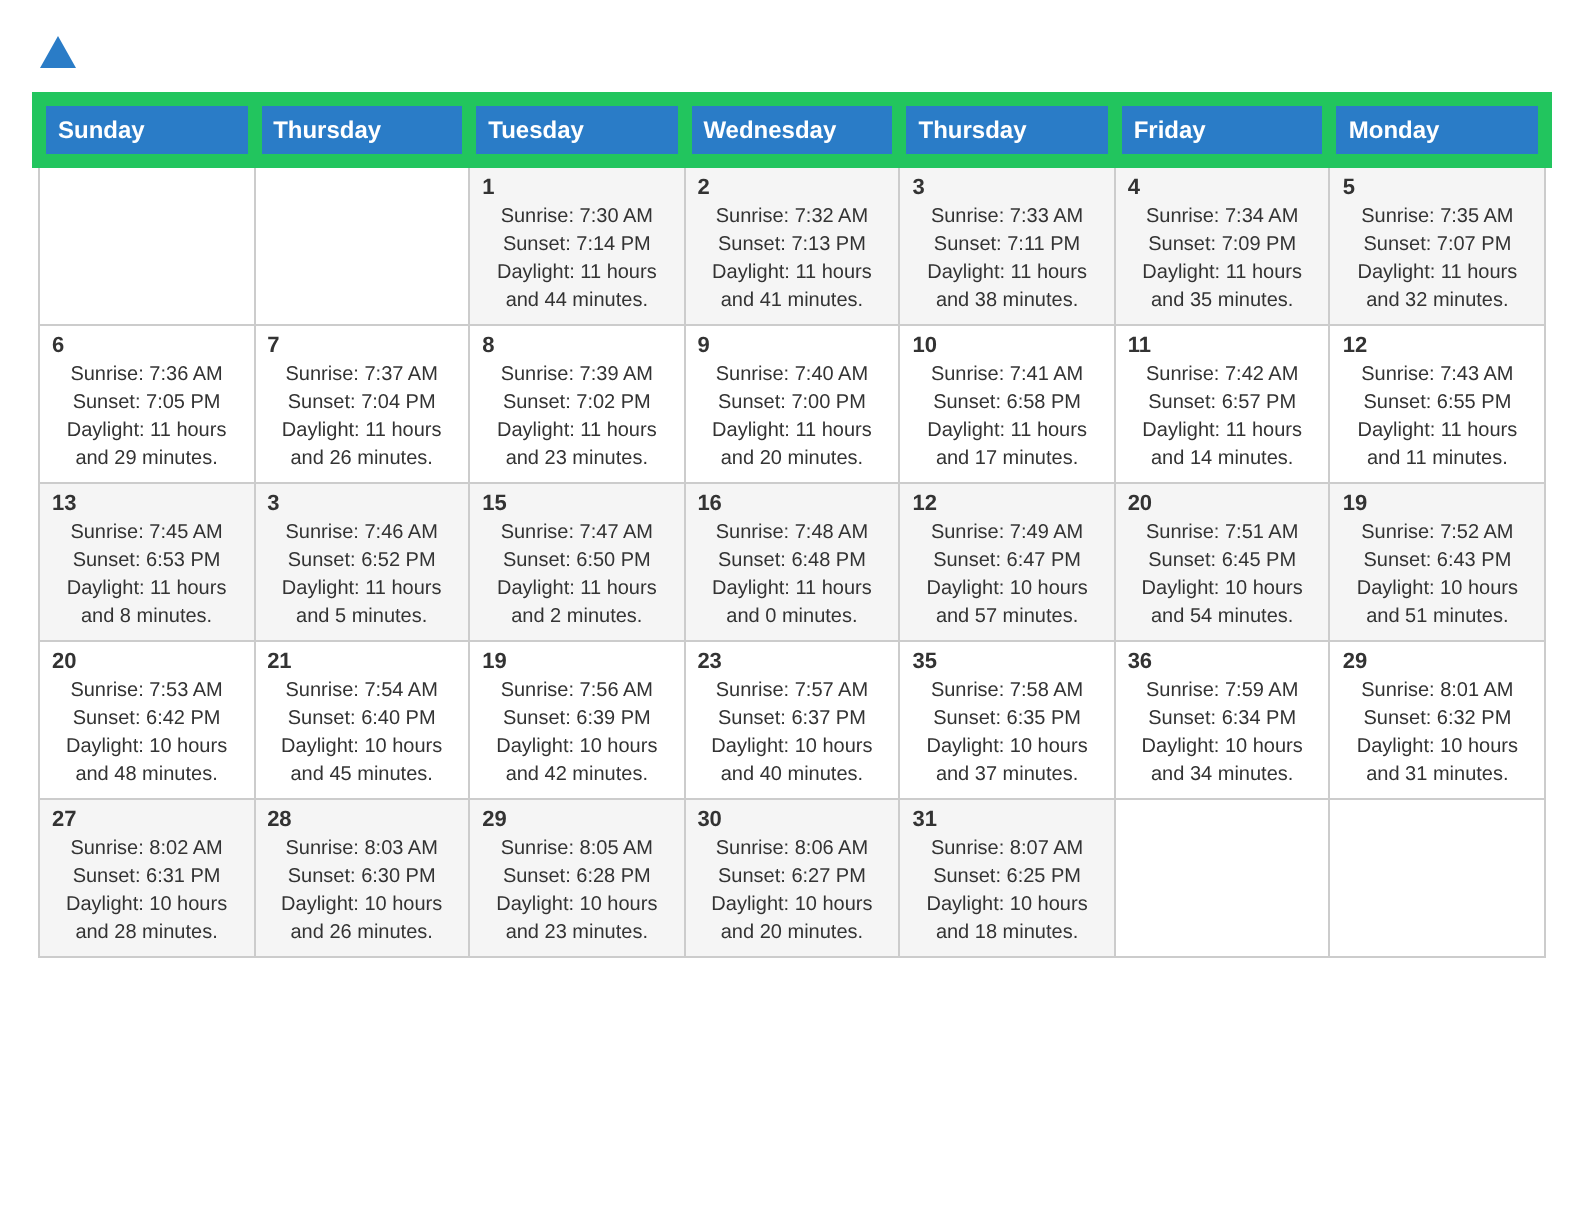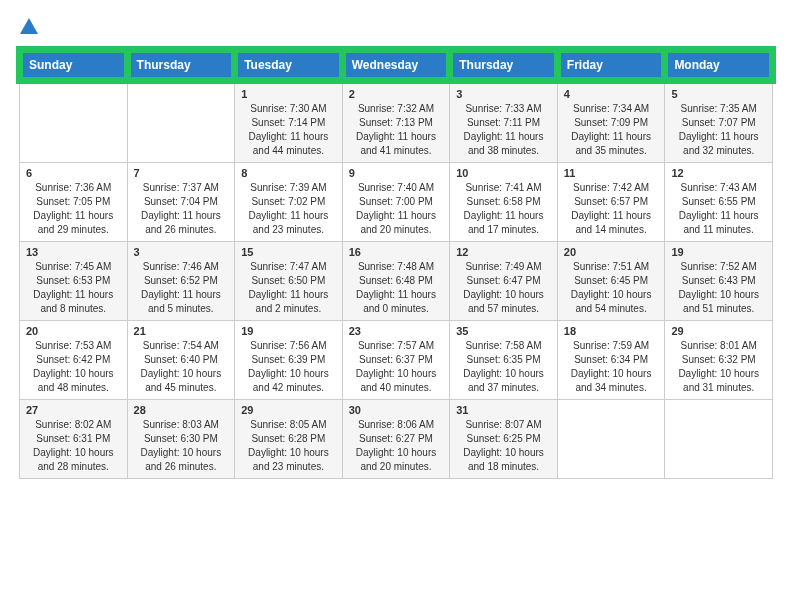--- a/index.html
+++ b/index.html
@@ -234,21 +234,21 @@
           </td>
           <td>
             <span class="day-num">23</span>
             <div class="day-info">Sunrise: 7:57 AM<br>Sunset: 6:37 PM<br>Daylight: 10 hours and 40 minutes.</div>
           </td>
           <td>
             <span class="day-num">35</span>
             <div class="day-info">Sunrise: 7:58 AM<br>Sunset: 6:35 PM<br>Daylight: 10 hours and 37 minutes.</div>
           </td>
           <td>
-            <span class="day-num">18</span>
+            <span class="day-num">36</span>
             <div class="day-info">Sunrise: 7:59 AM<br>Sunset: 6:34 PM<br>Daylight: 10 hours and 34 minutes.</div>
           </td>
           <td>
             <span class="day-num">29</span>
             <div class="day-info">Sunrise: 8:01 AM<br>Sunset: 6:32 PM<br>Daylight: 10 hours and 31 minutes.</div>
           </td>
         </tr>
         <tr>
           <td>
             <span class="day-num">27</span>

